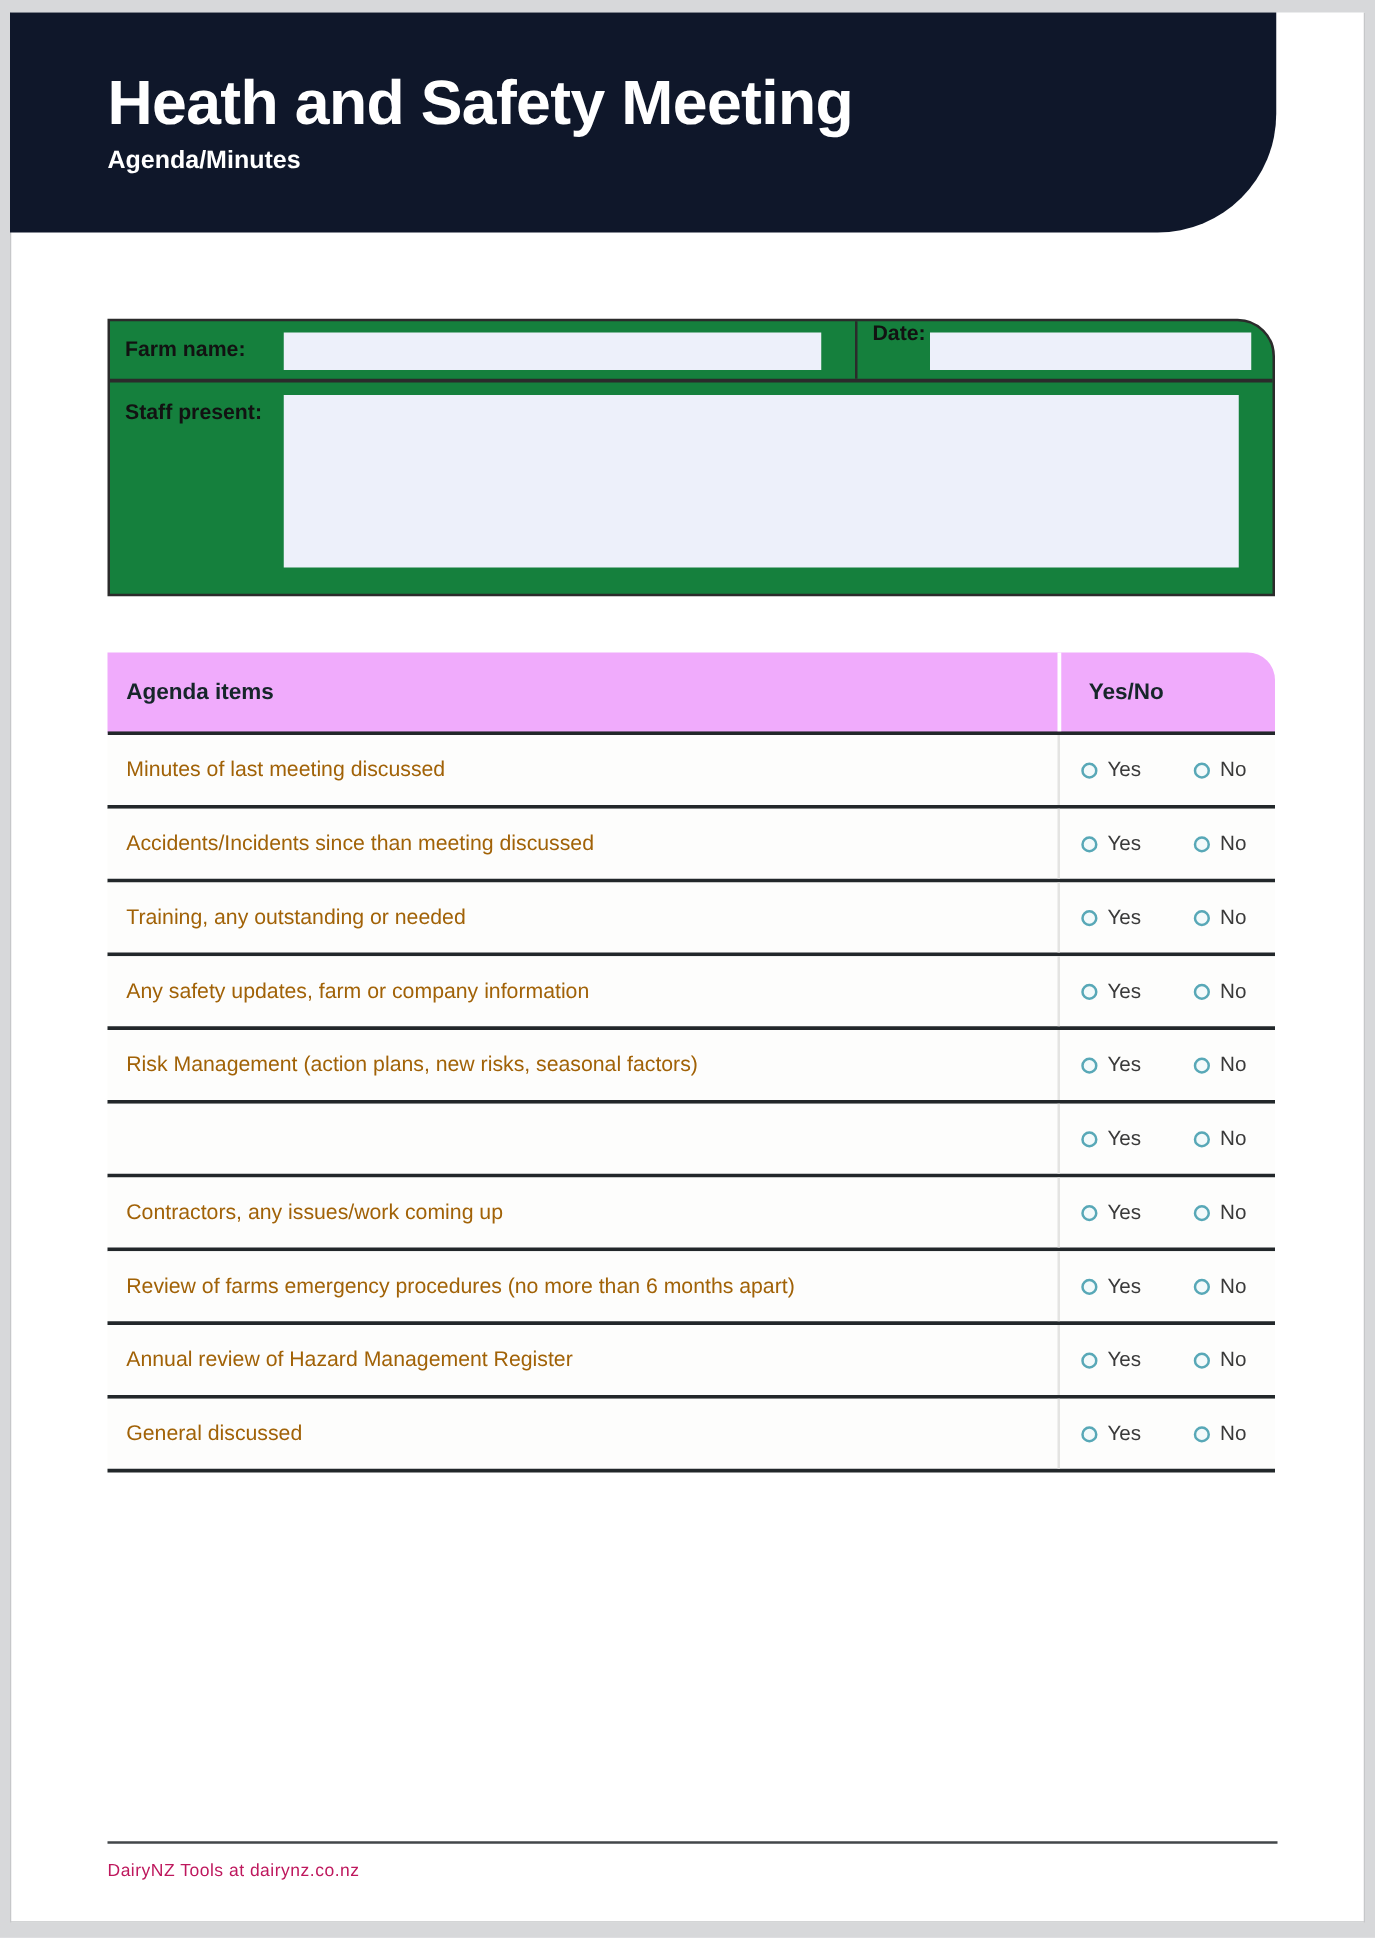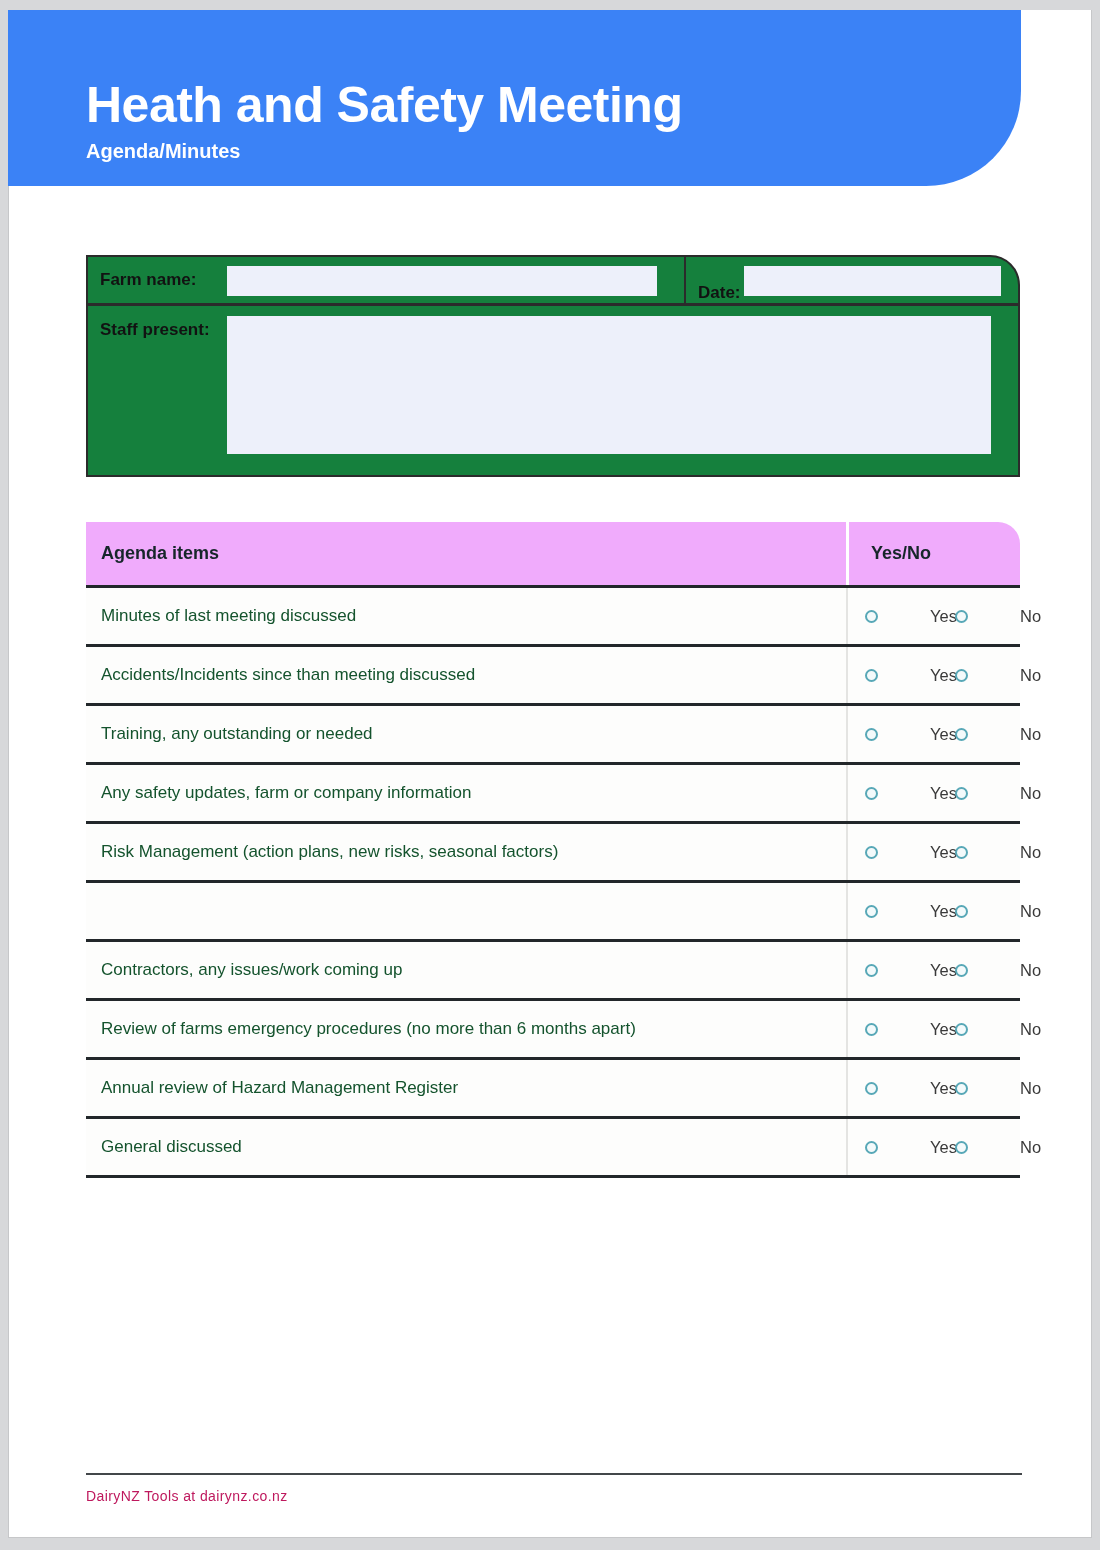--- a/index.html
+++ b/index.html
@@ -9,37 +9,37 @@
     background:#d7d8da; overflow:hidden;
     font-family:"Liberation Sans", sans-serif;
   }
   .page {
     position:absolute; left:8px; top:10px; width:1084px; height:1528px;
     background:#ffffff; border:1px solid #c6c7c9; border-top:none;
   }
   
   .hero {
     position:absolute; left:-1px; top:0; width:1013px; height:176px;
-    background:#3b82f6; border-radius:0 0 95px 0;
-    padding:68px 0 0 78px; color:#ffffff;
+    background:#0f172a; border-radius:0 0 95px 0;
+    padding:45px 0 0 78px; color:#ffffff;
   }
   .hero-title {
     font-size:50px; font-weight:bold; letter-spacing:-0.5px; line-height:1.1;
   }
   .hero-subtitle {
     font-size:20px; font-weight:bold; margin-top:7px;
   }
   
   .form-box {
     position:absolute; left:77px; top:245px; width:934px; height:222px;
     border:2px solid #2b2b2b; border-top-right-radius:30px; background:#15803d;
   }
   .form-top { display:flex; height:49px; border-bottom:3px solid #2b2b2b; }
   .cell-farm { width:598px; border-right:2px solid #2b2b2b; position:relative; display:flex; align-items:center; }
-  .cell-date { flex:1; position:relative; display:flex; align-items:flex-end; }
+  .cell-date { flex:1; position:relative; display:flex; align-items:flex-start; }
   .f-label { font-size:17px; font-weight:bold; color:#121212; margin-left:12px; }
   .f-input {
     background:#edf0fa; border:none; outline:none;
     font-family:"Liberation Sans", sans-serif; font-size:16px; color:#222;
   }
   .input-farm { position:absolute; left:139px; top:9px; width:430px; height:30px; }
   .input-date { position:absolute; left:58px; top:9px; width:257px; height:30px; }
   .staff-row { position:relative; height:163px; }
   .staff-label { position:absolute; left:0; top:14px; }
   .input-staff { position:absolute; left:139px; top:10px; width:764px; height:138px; resize:none; }
@@ -50,30 +50,30 @@
     border-radius:0 22px 0 0; border-bottom:3px solid #22272a;
     display:flex; align-items:center;
   }
   .h-agenda { font-size:18px; font-weight:bold; color:#16262a; padding-left:15px; }
   .head-divider { position:absolute; left:760px; top:0; width:3px; height:100%; background:#ffffff; }
   .h-yesno { position:absolute; left:785px; font-size:18px; font-weight:bold; color:#16262a; }
   .t-row {
     position:relative; height:59px; border-bottom:3px solid #22272a;
     background:#fdfdfc; display:flex; align-items:center;
   }
-  .row-label { font-size:17px; color:#14532d; padding-left:15px; padding-right:180px; }
+  .row-label { font-size:17px; color:#a16207; padding-left:15px; padding-right:180px; }
   .row-divider { position:absolute; left:760px; top:0; width:2px; height:100%; background:#e4e4e2; }
   .radio-option { position:absolute; display:flex; align-items:center; gap:8px; cursor:pointer; }
   .opt-yes { left:779px; }
   .opt-no  { left:869px; }
   .radio-circle {
     width:13px; height:13px; border:2px solid #58a8b7; border-radius:50%;
     background:#f3fafb; display:inline-block;
   }
-  .radio-label { font-size:16.5px; color:#3a3a3a;margin-left:44px; }
+  .radio-label { font-size:16.5px; color:#3a3a3a; }
   
   .footer-line { position:absolute; left:77px; top:1463px; width:936px; height:2px; background:#43474a; }
   .footer-text { position:absolute; left:77px; top:1478px; font-size:14px; color:#be185d; letter-spacing:0.4px; }
 </style>
 </head>
 <body>
 
 <div class="canvas">
   <div class="page">
 

